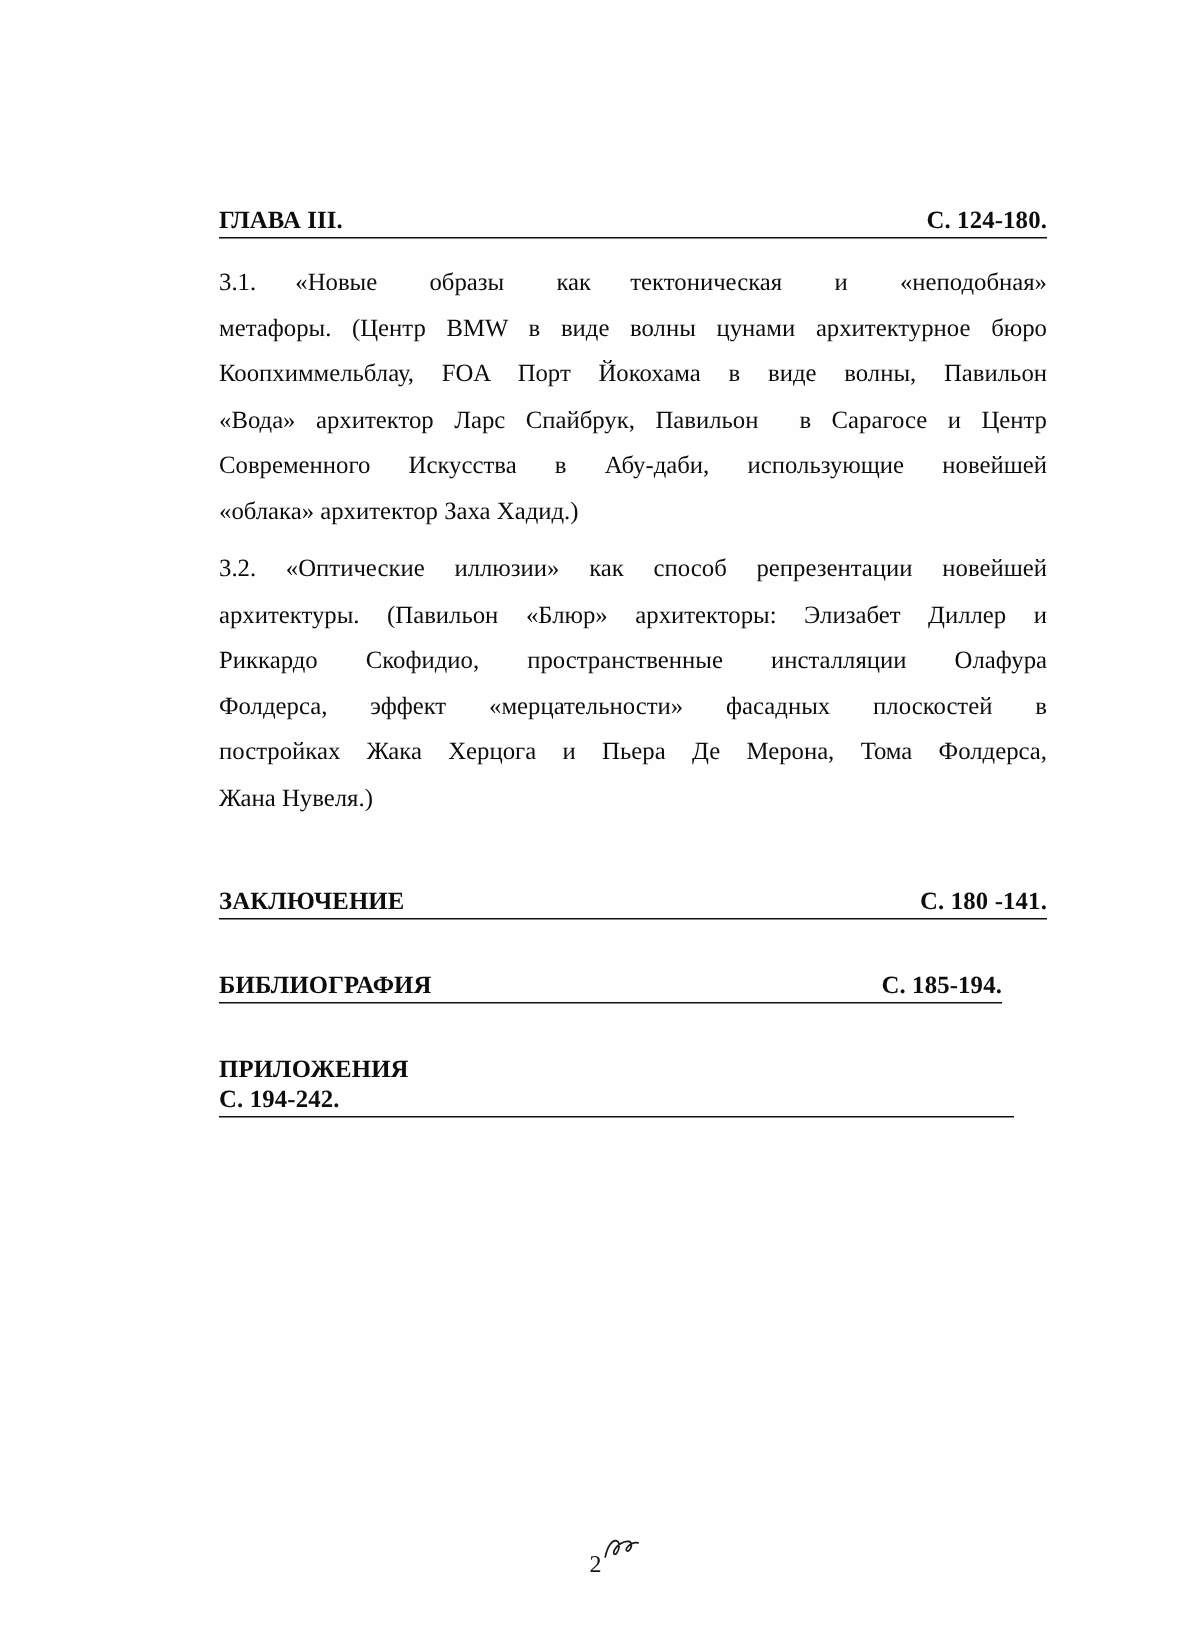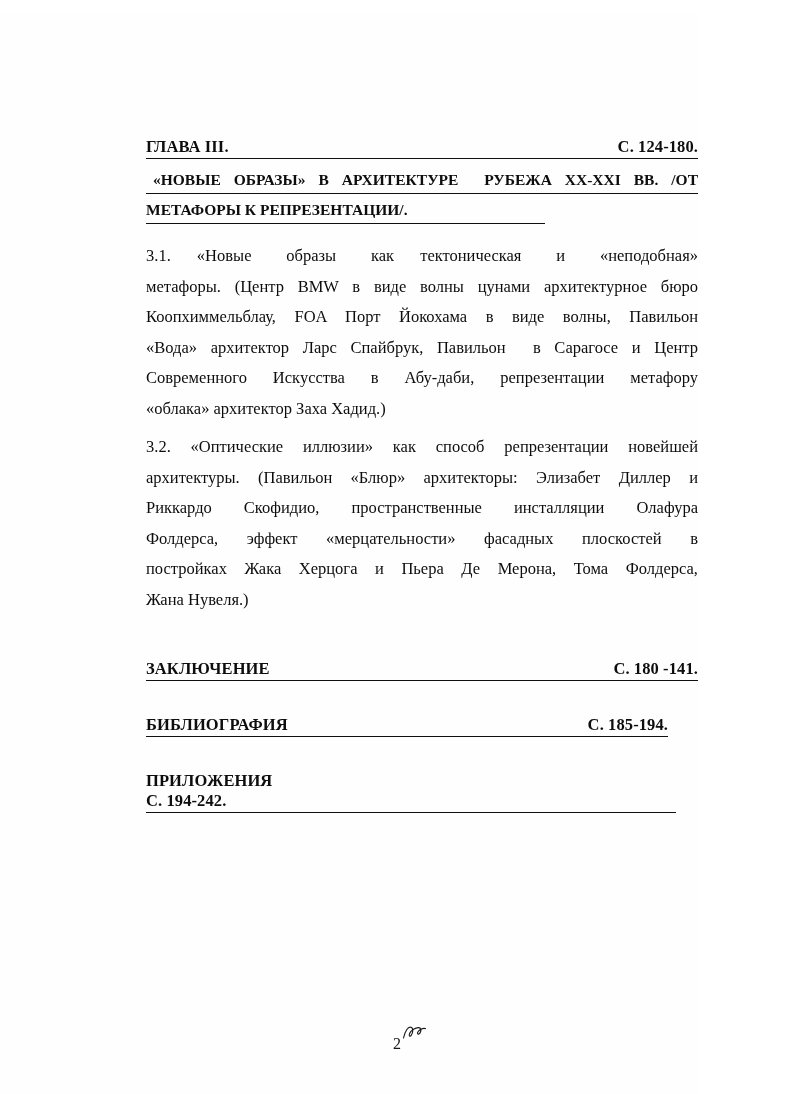--- a/index.html
+++ b/index.html
@@ -121,33 +121,29 @@
 
 <div class="page">
 
   <div class="col">
 
     <div class="toc-row">
       <span class="label">ГЛАВА III.</span>
       <span class="pages">С. 124-180.</span>
     </div>
 
-    <div class="chapter-title">
-      <span class="tline first">«НОВЫЕ  ОБРАЗЫ»  В  АРХИТЕКТУРЕ    РУБЕЖА  XX-XXI  ВВ.  /ОТ</span>
-      <span class="tline last">МЕТАФОРЫ К РЕПРЕЗЕНТАЦИИ/.</span>
-    </div>
 
     <div class="gap-md"></div>
 
     <div class="para">
       <span class="ln">3.1.   «Новые    образы    как   тектоническая    и    «неподобная»</span>
       <span class="ln">метафоры. (Центр BMW в виде волны цунами архитектурное бюро</span>
       <span class="ln">Коопхиммельблау, FOA Порт Йокохама в виде волны, Павильон</span>
       <span class="ln">«Вода» архитектор Ларс Спайбрук, Павильон  в Сарагосе и Центр</span>
-      <span class="ln">Современного  Искусства  в  Абу-даби,  репрезентации  метафору</span>
+      <span class="ln">Современного  Искусства  в  Абу-даби,  использующие  новейшей</span>
       <span class="ln last">«облака» архитектор Заха Хадид.)</span>
     </div>
 
     <div class="gap-sm"></div>
 
     <div class="para">
       <span class="ln">3.2. «Оптические иллюзии» как способ репрезентации новейшей</span>
       <span class="ln">архитектуры. (Павильон «Блюр» архитекторы: Элизабет Диллер и</span>
       <span class="ln">Риккардо  Скофидио,  пространственные  инсталляции  Олафура</span>
       <span class="ln">Фолдерса,  эффект  «мерцательности»  фасадных  плоскостей  в</span>

